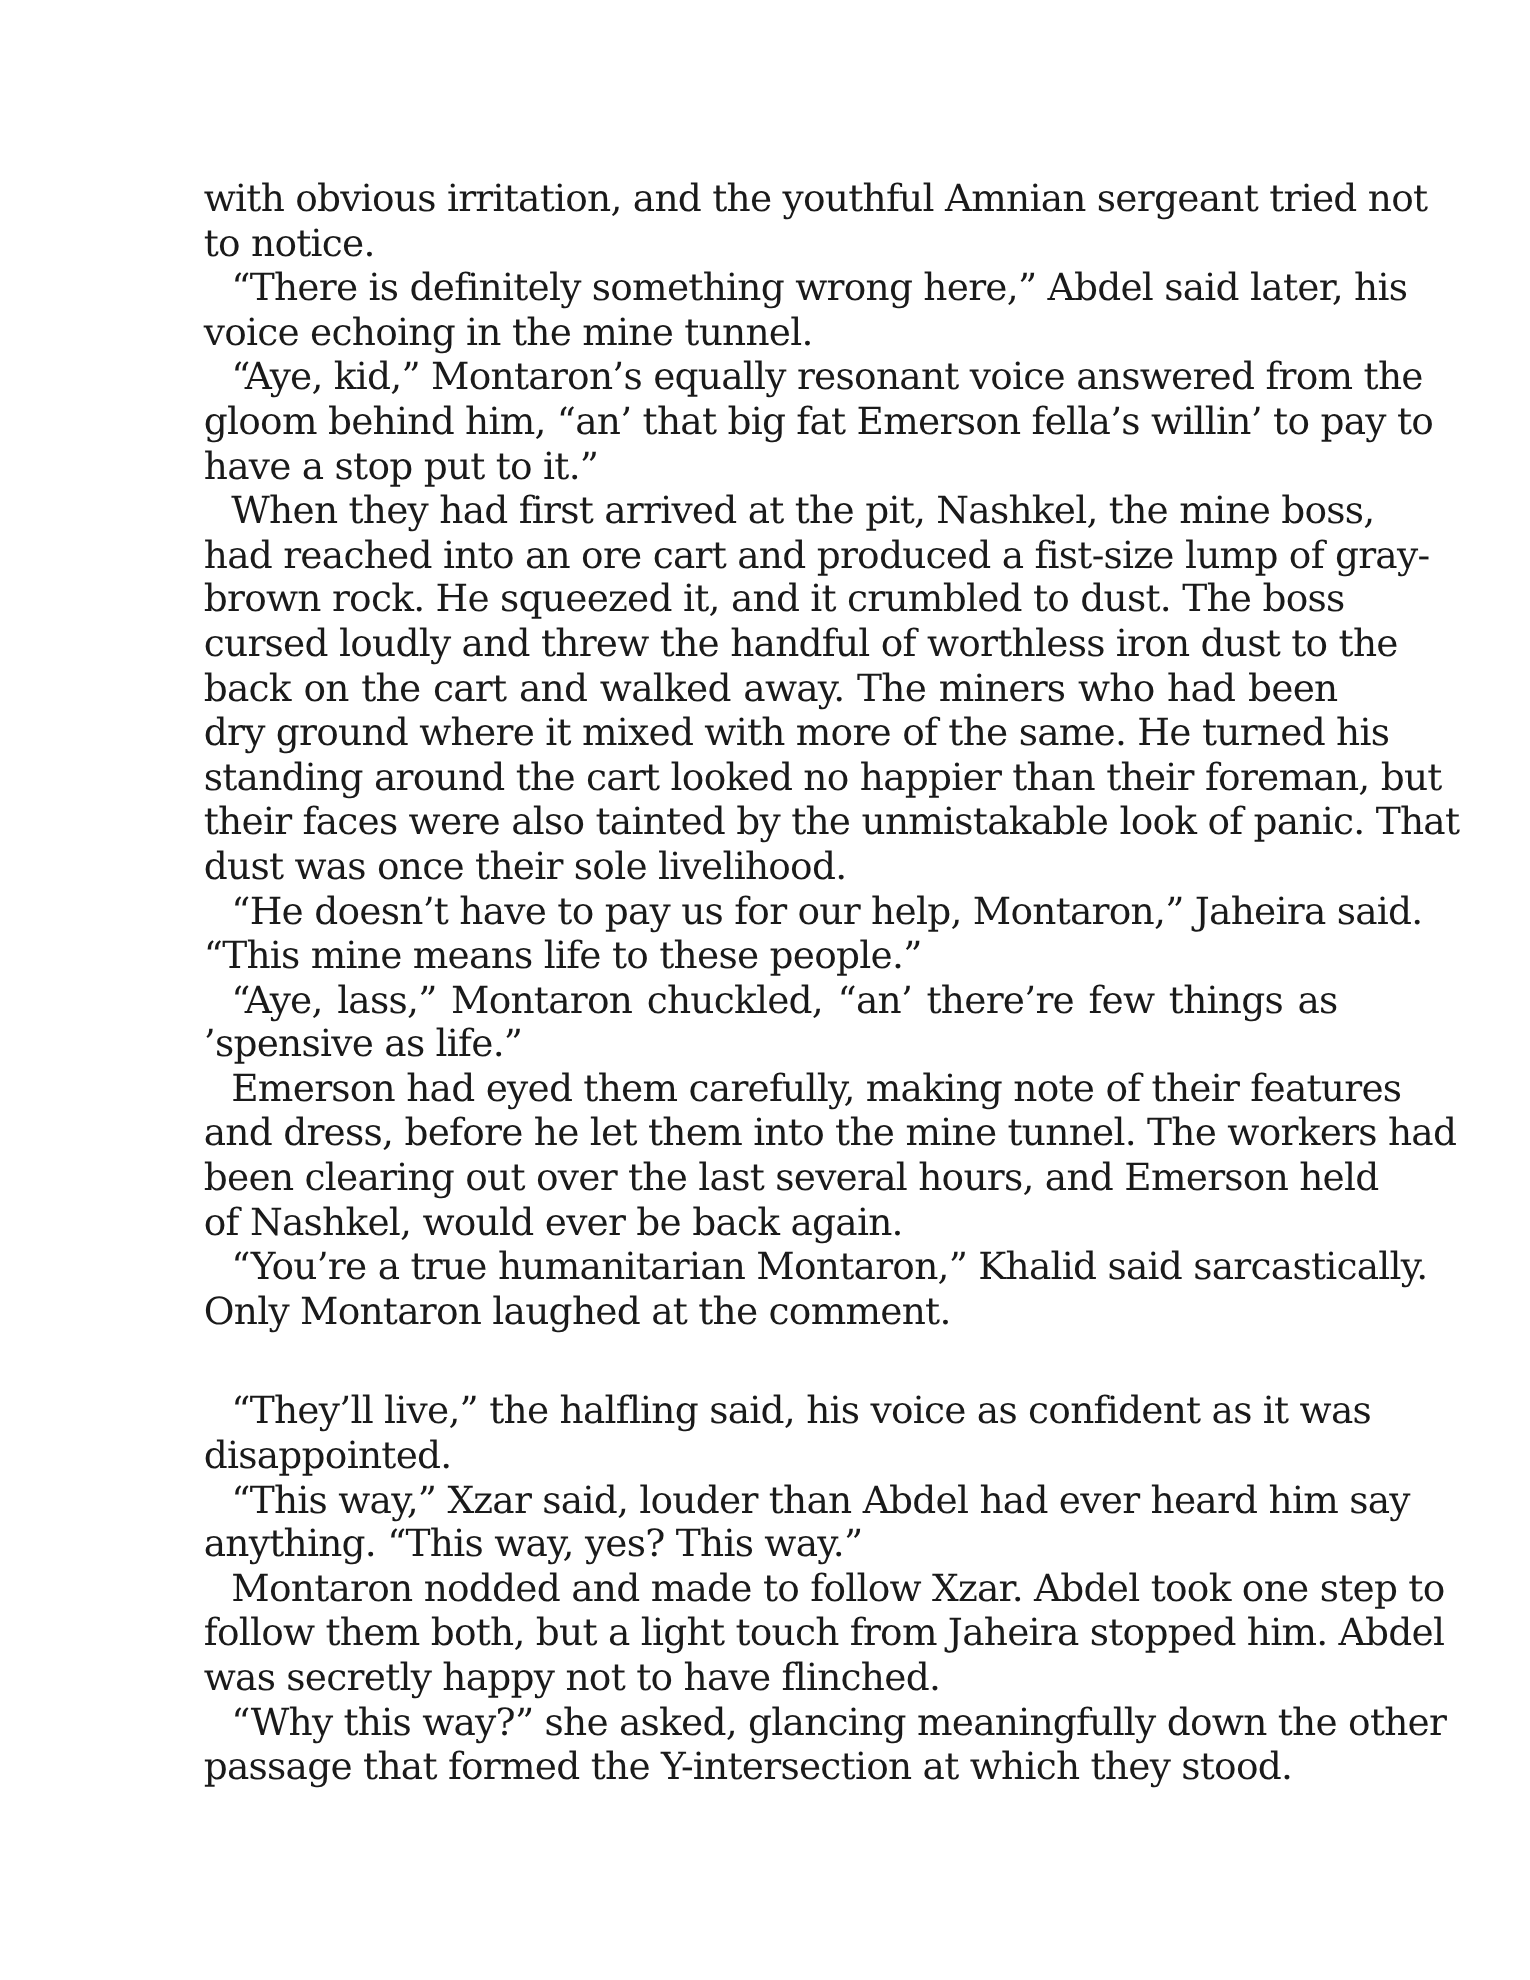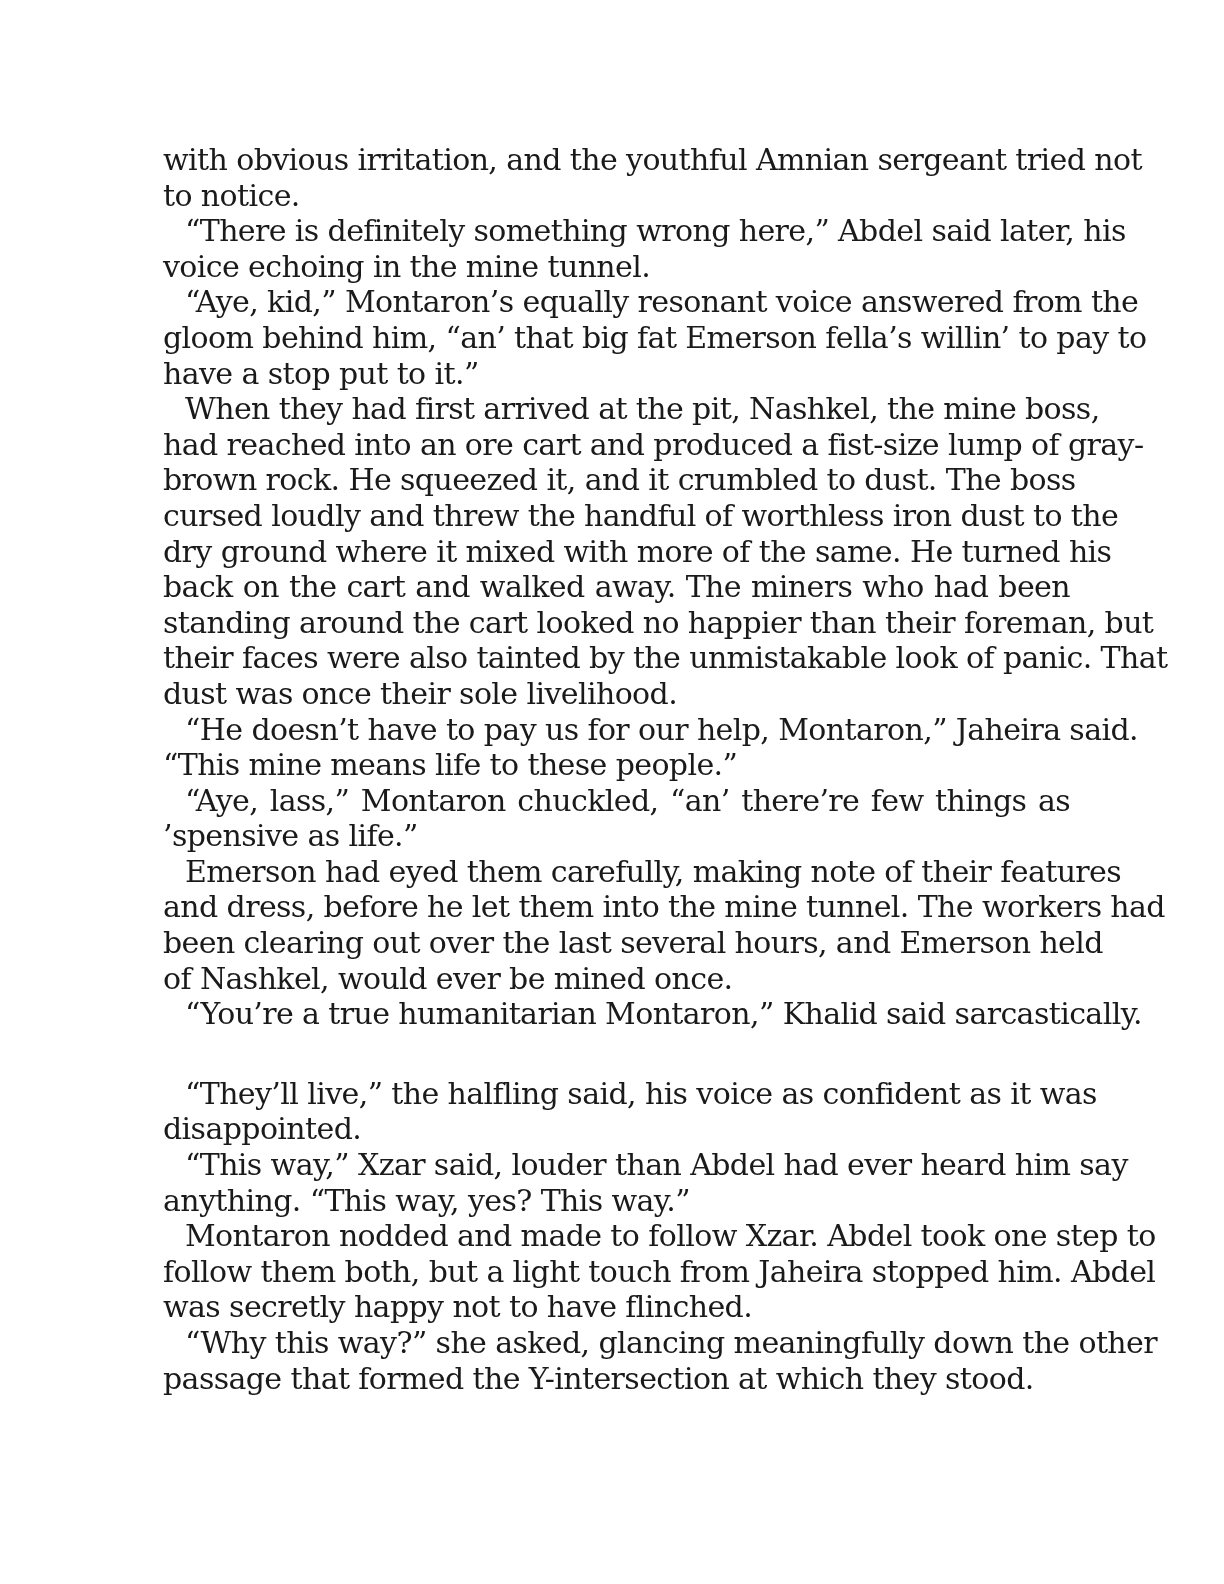--- a/index.html
+++ b/index.html
@@ -46,46 +46,47 @@
     <span class="line indent" style="white-space: nowrap;">“Aye, kid,” Montaron’s equally resonant voice answered from the</span>
     <span class="line" style="white-space: nowrap;">gloom behind him, “an’ that big fat Emerson fella’s willin’ to pay to</span>
     <span class="line last" style="white-space: nowrap;">have a stop put to it.”</span>
   </div>
 
   <div class="para">
     <span class="line indent" style="white-space: nowrap;">When they had first arrived at the pit, Nashkel, the mine boss,</span>
     <span class="line" style="white-space: nowrap;">had reached into an ore cart and produced a fist-size lump of gray-</span>
     <span class="line" style="white-space: nowrap;">brown rock. He squeezed it, and it crumbled to dust. The boss</span>
     <span class="line" style="white-space: nowrap;">cursed loudly and threw the handful of worthless iron dust to the</span>
+    <span class="line" style="white-space: nowrap;">back on the cart and walked away. The miners who had been</span>
     <span class="line" style="white-space: nowrap;">dry ground where it mixed with more of the same. He turned his</span>
-    <span class="line" style="white-space: nowrap;">back on the cart and walked away. The miners who had been</span>
     <span class="line" style="white-space: nowrap;">standing around the cart looked no happier than their foreman, but</span>
     <span class="line" style="white-space: nowrap;">their faces were also tainted by the unmistakable look of panic. That</span>
     <span class="line last" style="white-space: nowrap;">dust was once their sole livelihood.</span>
   </div>
 
   <div class="para">
     <span class="line indent" style="white-space: nowrap;">“He doesn’t have to pay us for our help, Montaron,” Jaheira said.</span>
     <span class="line last" style="white-space: nowrap;">“This mine means life to these people.”</span>
   </div>
 
   <div class="para">
     <span class="line indent" style="white-space: nowrap;">“Aye, lass,” Montaron chuckled, “an’ there’re few things as</span>
     <span class="line last" style="white-space: nowrap;">’spensive as life.”</span>
   </div>
 
   <div class="para">
     <span class="line indent" style="white-space: nowrap;">Emerson had eyed them carefully, making note of their features</span>
     <span class="line" style="white-space: nowrap;">and dress, before he let them into the mine tunnel. The workers had</span>
     <span class="line" style="white-space: nowrap;">been clearing out over the last several hours, and Emerson held</span>
-    <span class="line last" style="white-space: nowrap;">of Nashkel, would ever be mined once.</span>
+    <span class="line last" style="white-space: nowrap;">of Nashkel, would ever be back again.</span>
   </div>
 
   <div class="para">
     <span class="line indent" style="white-space: nowrap;">“You’re a true humanitarian Montaron,” Khalid said sarcastically.</span>
+    <span class="line last" style="white-space: nowrap;">Only Montaron laughed at the comment.</span>
   </div>
 
   <div class="para">
     <span class="line indent" style="white-space: nowrap; margin-top: 44px;">“They’ll live,” the halfling said, his voice as confident as it was</span>
     <span class="line last" style="white-space: nowrap;">disappointed.</span>
   </div>
 
   <div class="para">
     <span class="line indent" style="white-space: nowrap;">“This way,” Xzar said, louder than Abdel had ever heard him say</span>
     <span class="line last" style="white-space: nowrap;">anything. “This way, yes? This way.”</span>

